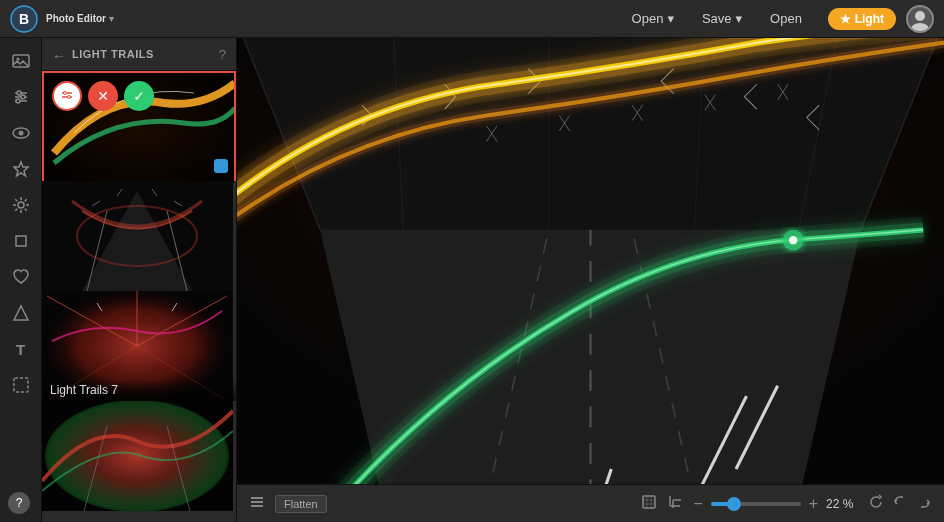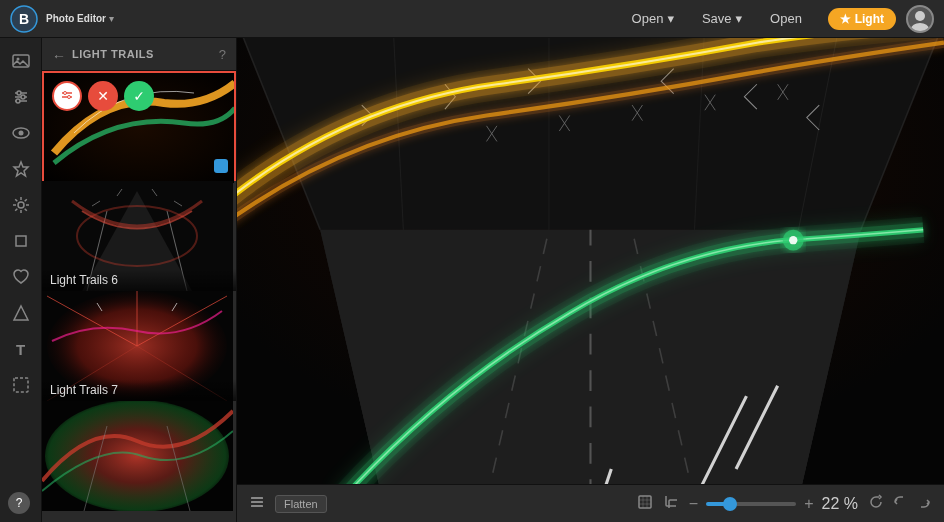--- a/index.html
+++ b/index.html
@@ -285,21 +285,21 @@
     }
     .zoom-slider::-webkit-slider-thumb {
       -webkit-appearance: none;
       width: 14px;
       height: 14px;
       border-radius: 50%;
       background: #3498db;
       cursor: pointer;
     }
     .zoom-label {
-      font-size: 16px;
+      font-size: 12px;
       color: #ccc;
       min-width: 32px;
     }
     .bottom-right-btns {
       display: flex;
       align-items: center;
       gap: 8px;
     }
     .bottom-icon-btn {
       background: none;
@@ -490,21 +490,20 @@
             <ellipse cx="95" cy="55" rx="60" ry="30" fill="none" stroke="#c0392b" stroke-width="2" opacity="0.4"></ellipse>
             <path d="M30,20 Q95,70 160,20" stroke="#c0392b" stroke-width="3" fill="none" opacity="0.5"></path>
             <path d="M40,30 Q95,65 150,30" stroke="#e74c3c" stroke-width="2" fill="none" opacity="0.6"></path>
 
             <line x1="50" y1="25" x2="58" y2="20" stroke="white" stroke-width="0.5" opacity="0.7"></line>
             <line x1="140" y1="25" x2="132" y2="20" stroke="white" stroke-width="0.5" opacity="0.7"></line>
             <line x1="75" y1="15" x2="80" y2="8" stroke="white" stroke-width="0.5" opacity="0.7"></line>
             <line x1="115" y1="15" x2="110" y2="8" stroke="white" stroke-width="0.5" opacity="0.7"></line>
           </svg>
         </div>
-        <div class="filter-label">Light Trails 6</div>
       </div>
 
       <div class="filter-item">
         <div class="thumb-wrap">
           <svg width="191" height="110" viewBox="0 0 191 110" xmlns="http://www.w3.org/2000/svg">
             <rect width="191" height="110" fill="#050505"></rect>
 
             <radialGradient id="rg7" cx="50%" cy="50%" r="55%" gradientUnits="objectBoundingBox">
               <stop offset="0%" stop-color="#c0392b" stop-opacity="0.8"></stop>
               <stop offset="60%" stop-color="#8e1a10" stop-opacity="0.5"></stop>

